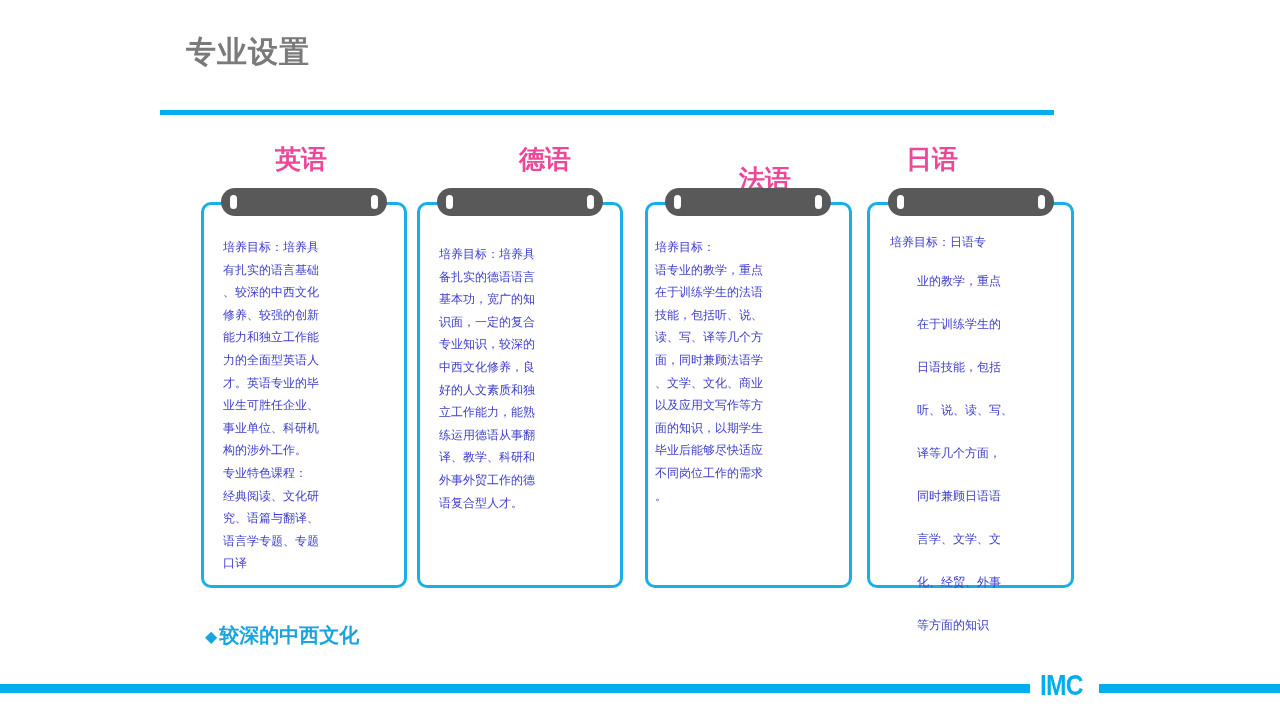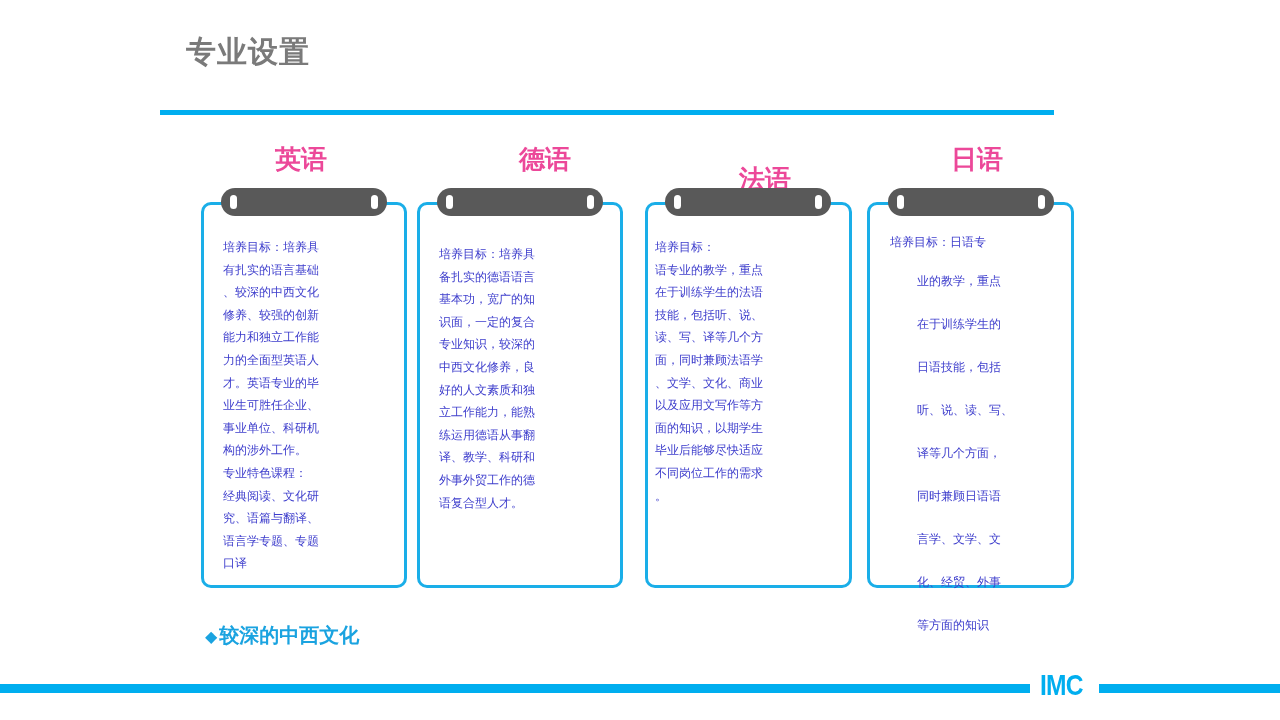--- a/index.html
+++ b/index.html
@@ -118,21 +118,21 @@
 技能，包括听、说、
 读、写、译等几个方
 面，同时兼顾法语学
 、文学、文化、商业
 以及应用文写作等方
 面的知识，以期学生
 毕业后能够尽快适应
 不同岗位工作的需求
 。</div>
 
-<div class="col-title" style="left:897px;">日语</div>
+<div class="col-title" style="left:852px;">日语</div>
 <div class="card" style="left:867px; width:207px;"></div>
 <div class="clip" style="left:888px; width:166px;">
     <span class="hole l"></span>
     <span class="hole r"></span>
   </div>
 <div class="card-text" style="left:890px; top:231px; width:180px;">培养目标：日语专</div>
 <div class="card-text wide" style="left:917px; top:260px; width:150px;">业的教学，重点
 在于训练学生的
 日语技能，包括
 听、说、读、写、

